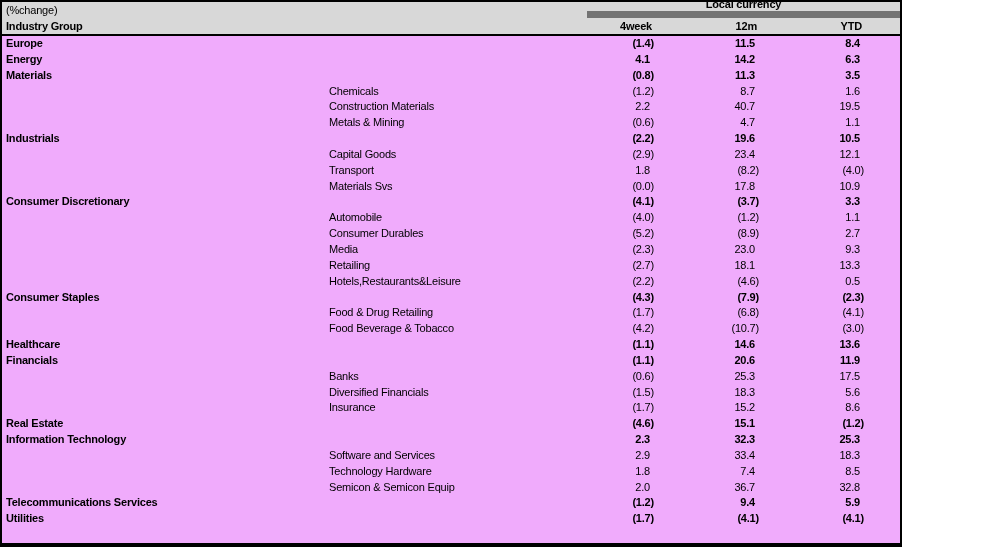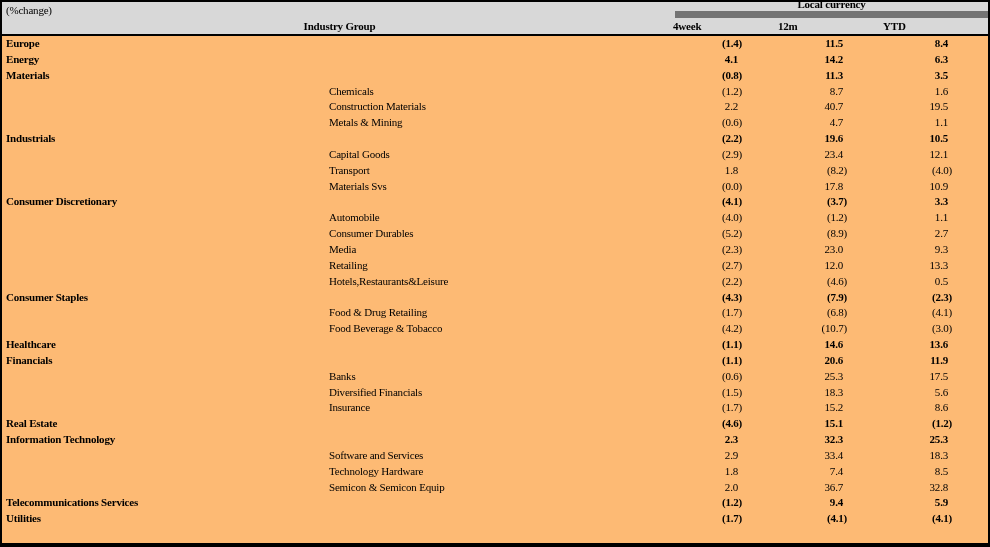--- a/index.html
+++ b/index.html
@@ -1,24 +1,24 @@
 <!DOCTYPE html>
 <html><head>
 <meta charset="utf-8">
 <style>
   html, body { margin: 0; padding: 0; background: #ffffff; }
   * { box-sizing: border-box; }
 
   .table-wrap {
-    width: 990px;
+    width: 902px;
     height: 547px;
     border: 2px solid #000000;
     border-bottom: 4px solid #000000;
-    background: #fdba74;
-    font-family: Liberation Serif, serif;
+    background: #f0abfc;
+    font-family: Liberation Sans, sans-serif;
     font-size: 11px;
     color: #000000;
     display: flex;
     flex-direction: column;
     overflow: hidden;
     letter-spacing: -0.2px;
   }
 
   
   .thead {
@@ -45,24 +45,24 @@
   }
   .hrow2 {
     display: flex;
     height: 16px;
     line-height: 16px;
     font-weight: bold;
   }
   .industry-group-h {
     flex: 1;
     padding-left: 4px;
-    text-align: center;
   }
   .col-h {
     width: 105px;
+    text-align: right;
     padding-right: 38px;
   }
 
   
   .tbody {
     flex: 1 1 auto;
     overflow: hidden;
   }
   .row {
     display: flex;
@@ -198,21 +198,21 @@
   <div class="row">
     <div class="label indent">Media</div>
     <div class="val neg">(2.3)</div>
     <div class="val pos">23.0</div>
     <div class="val pos">9.3</div>
   </div>
 
   <div class="row">
     <div class="label indent">Retailing</div>
     <div class="val neg">(2.7)</div>
-    <div class="val pos">12.0</div>
+    <div class="val pos">18.1</div>
     <div class="val pos">13.3</div>
   </div>
 
   <div class="row">
     <div class="label indent">Hotels,Restaurants&amp;Leisure</div>
     <div class="val neg">(2.2)</div>
     <div class="val neg">(4.6)</div>
     <div class="val pos">0.5</div>
   </div>
 

